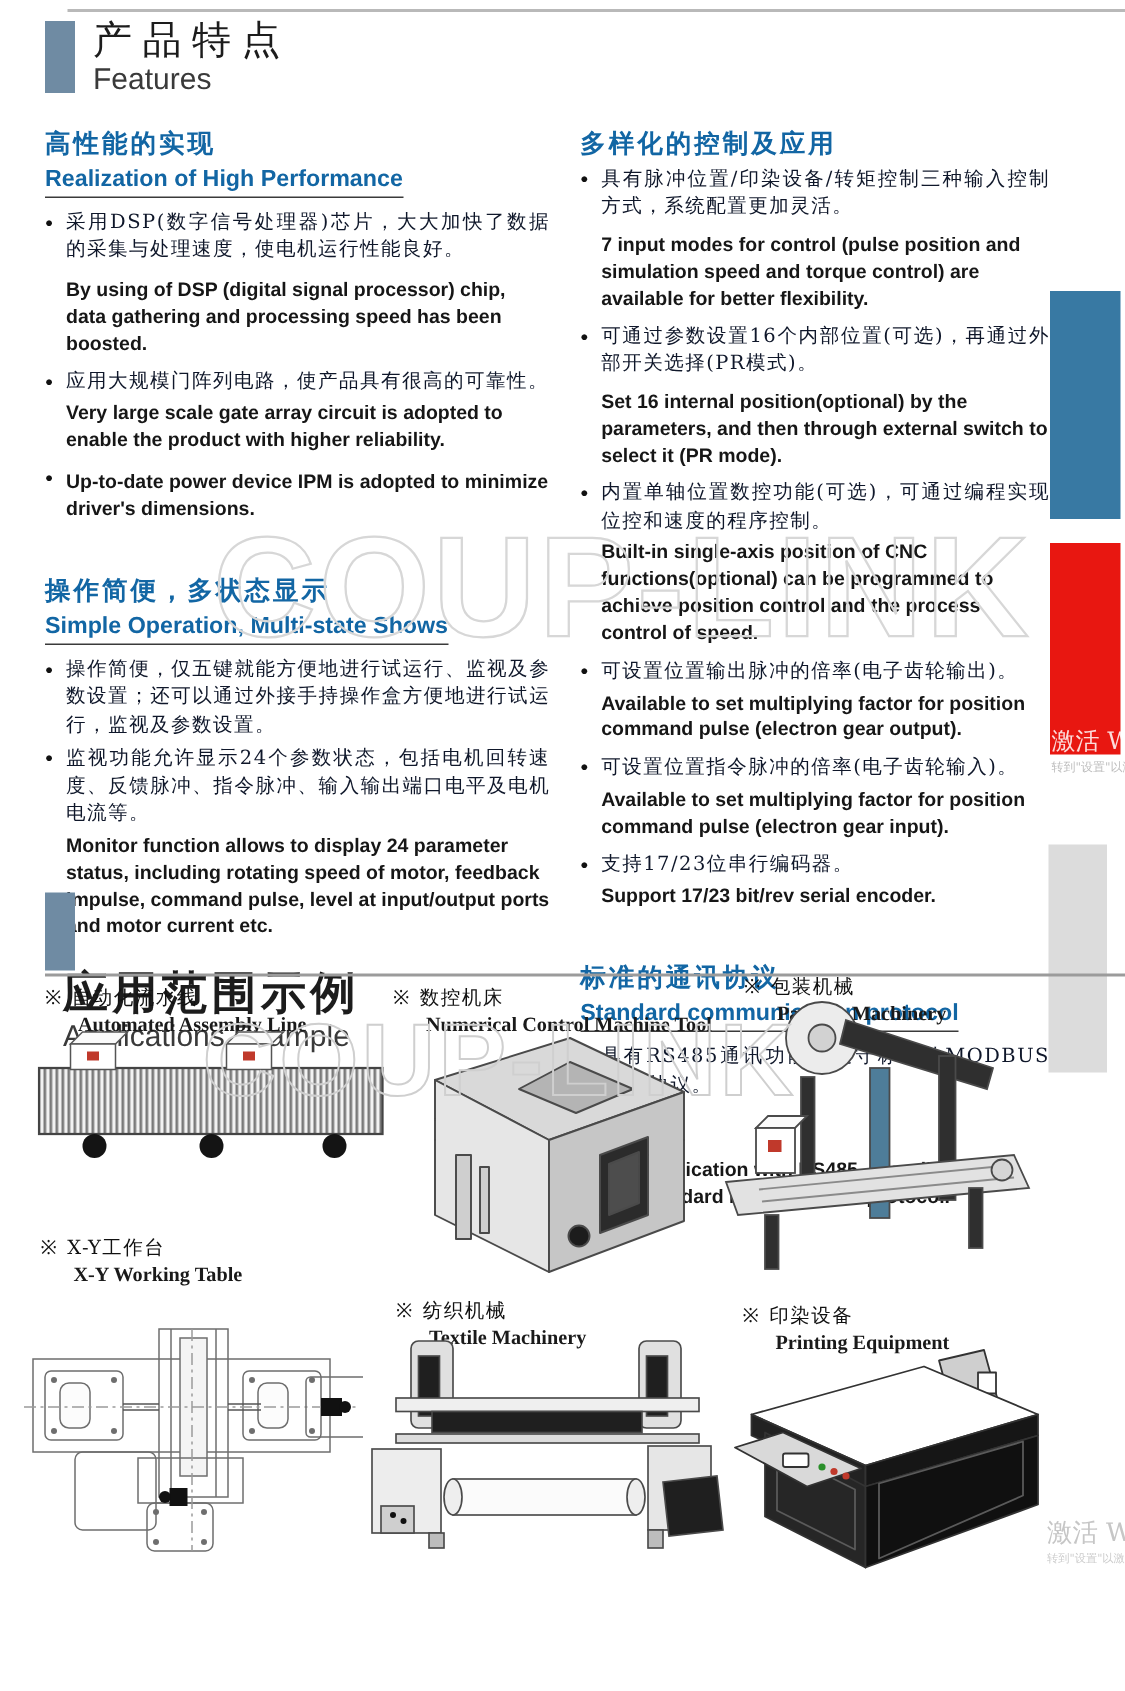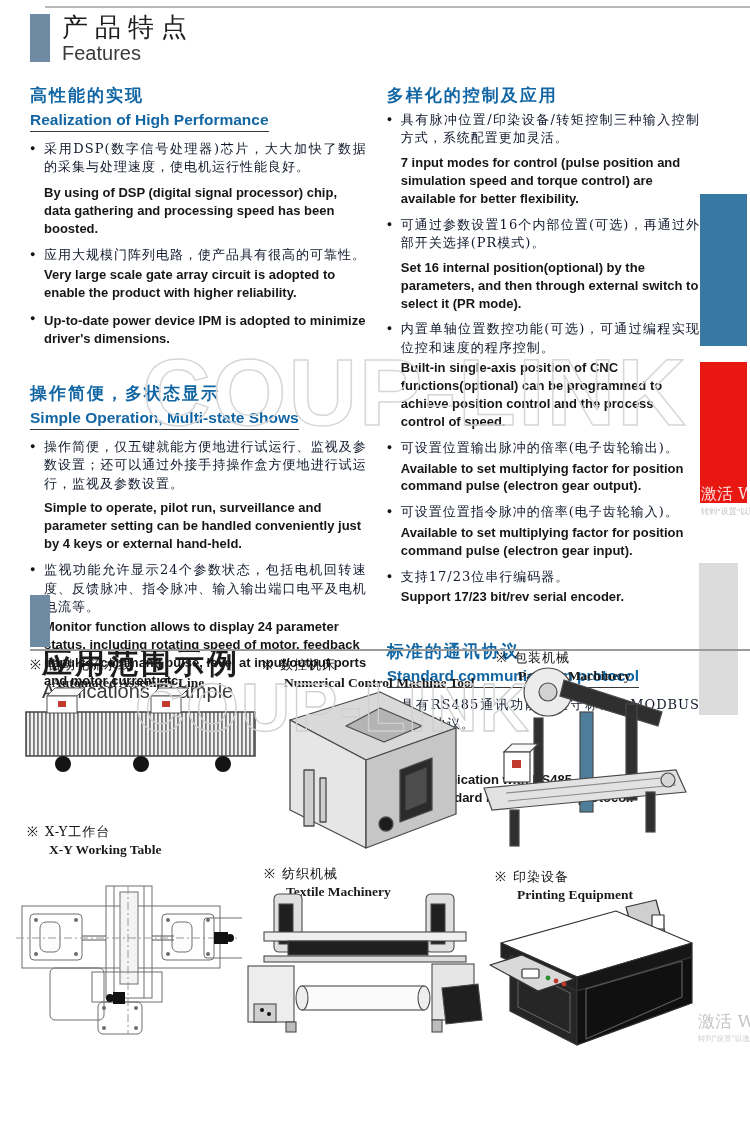--- a/index.html
+++ b/index.html
@@ -109,21 +109,20 @@
         </div>
       </div>
 
       <div class="feat">
         <h3 class="h-zh zh">操作简便，多状态显示</h3>
         <span class="h-en">Simple Operation, Multi-state Shows</span>
         <div class="bullet">
           <span class="dot"></span>
           <div class="btxt">
             <p class="zh">操作简便，仅五键就能方便地进行试运行、监视及参数设置；还可以通过外接手持操作盒方便地进行试运行，监视及参数设置。</p>
-            <p class="en" style="margin-top:6px;">Simple to operate, pilot run,  surveillance and parameter setting can be handled conveniently just by 4 keys or external hand-held.</p>
           </div>
         </div>
         <div class="bullet">
           <span class="dot"></span>
           <div class="btxt">
             <p class="zh">监视功能允许显示24个参数状态，包括电机回转速度、反馈脉冲、指令脉冲、输入输出端口电平及电机电流等。</p>
             <p class="en">Monitor function allows to display 24 parameter status, including rotating speed of motor, feedback impulse, command pulse, level at input/output ports and motor current etc.</p>
           </div>
         </div>
       </div>

